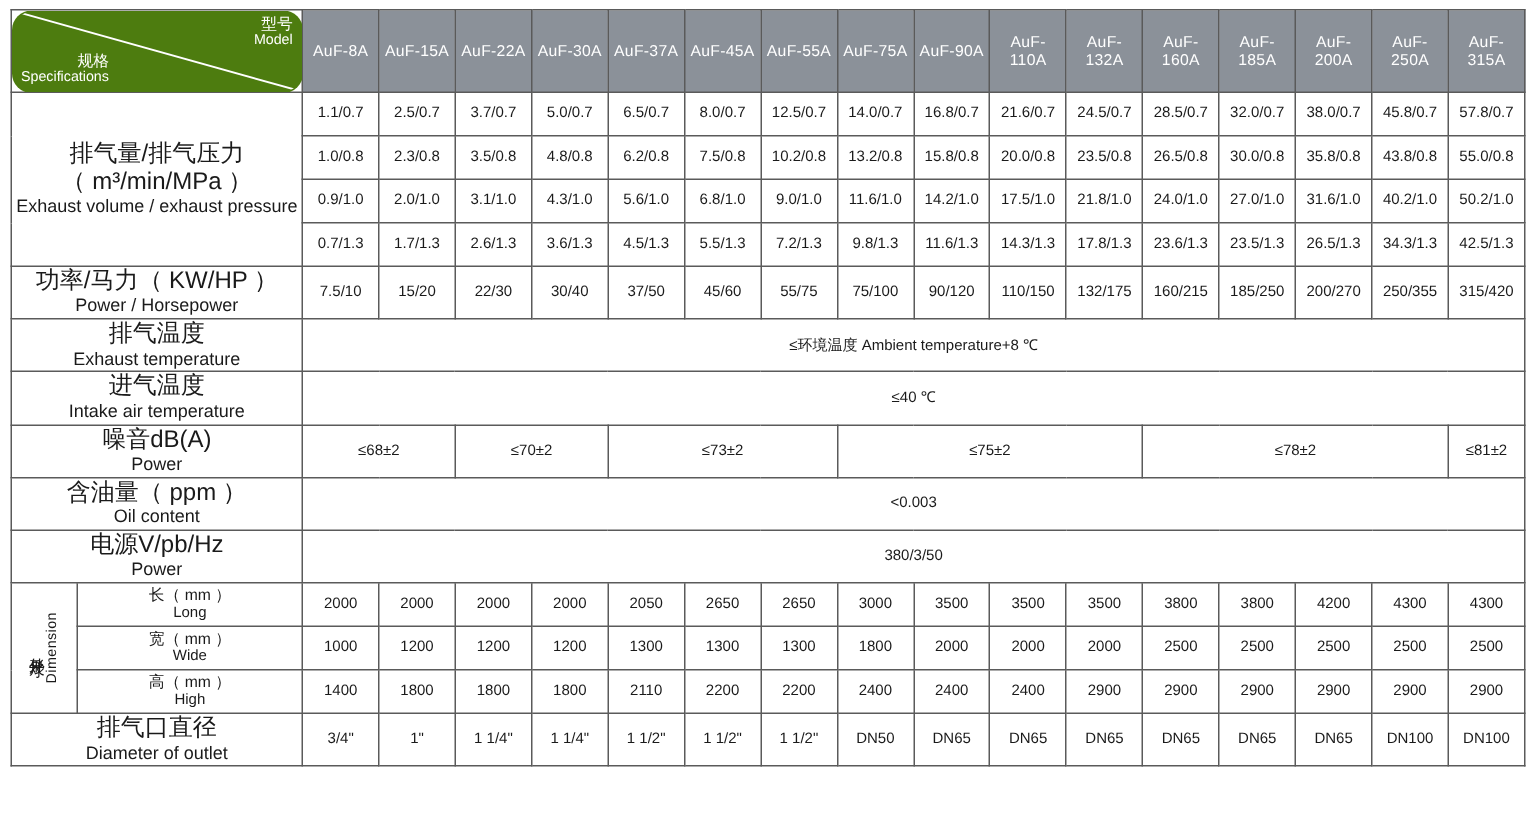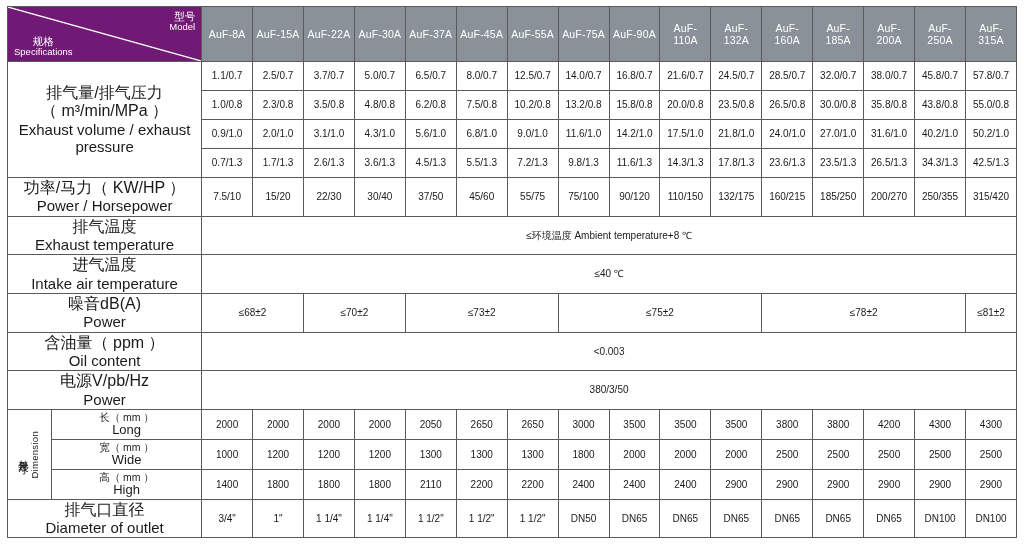--- a/index.html
+++ b/index.html
@@ -41,61 +41,62 @@
     font-size: 10.5px;
     height: 52px;
   }
   .hdr-model {
     font-weight: bold;
     letter-spacing: 0.2px;
   }
   
   .corner {
     position: relative;
-    background: #701a75;
+    background: #4d7c0f;
     color: #ffffff;
     padding: 0;
     height: 52px;
     overflow: hidden;
+    border-radius: 13px;
   }
   .corner .diag {
     position: absolute;
     left: 0; top: 0;
     width: 100%; height: 100%;
   }
   .corner .cn-top {
     position: absolute;
     right: 6px;
     top: 3px;
     text-align: right;
     line-height: 1.15;
     font-size: 10.5px;
   }
   .corner .cn-bot {
     position: absolute;
     left: 6px;
     bottom: 3px;
-    text-align: center;
+    text-align: right;
     line-height: 1.15;
     font-size: 10.5px;
   }
   .corner .en {
     font-size: 9.5px;
   }
   .rowlabel {
     text-align: center;
     line-height: 1.2;
     padding: 2px 2px;
   }
   .rowlabel .cn {
     font-size: 16px;
     display: block;
   }
   .rowlabel .en {
-    font-size: 15px;
+    font-size: 12px;
     display: block;
   }
   .datacell {
     font-size: 10px;
     height: 22px;
   }
   .tall {
     height: 26px;
   }
   .spanrow {
@@ -128,21 +129,21 @@
   .sub-label {
     font-size: 10px;
     line-height: 1.2;
   }
   .sub-label .cn {
     display: block;
     font-size: 10.5px;
   }
   .sub-label .en {
     display: block;
-    font-size: 13px;
+    font-size: 10px;
   }
 </style>
 </head>
 <body>
 
 <div id="sheet">
   <table class="spec">
     <colgroup>
       <col style="width:44px">
       <col style="width:150px">

